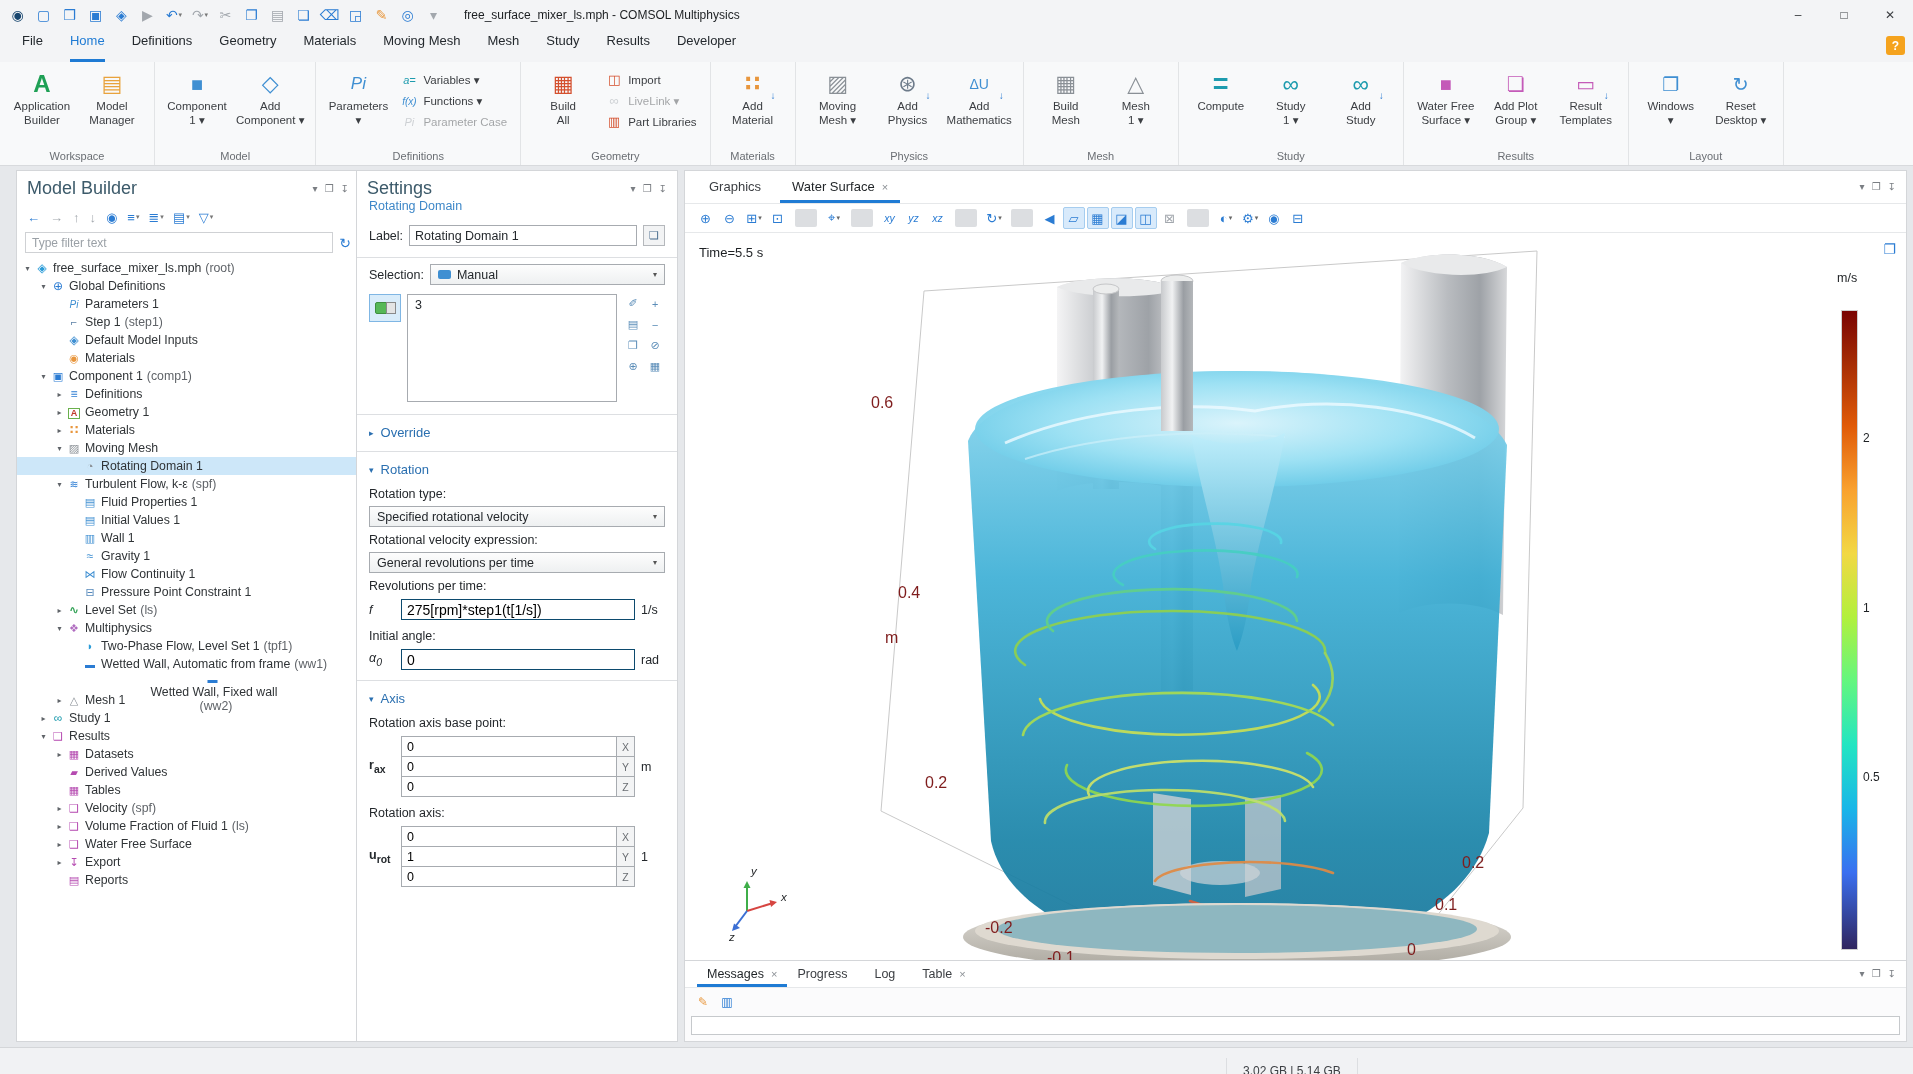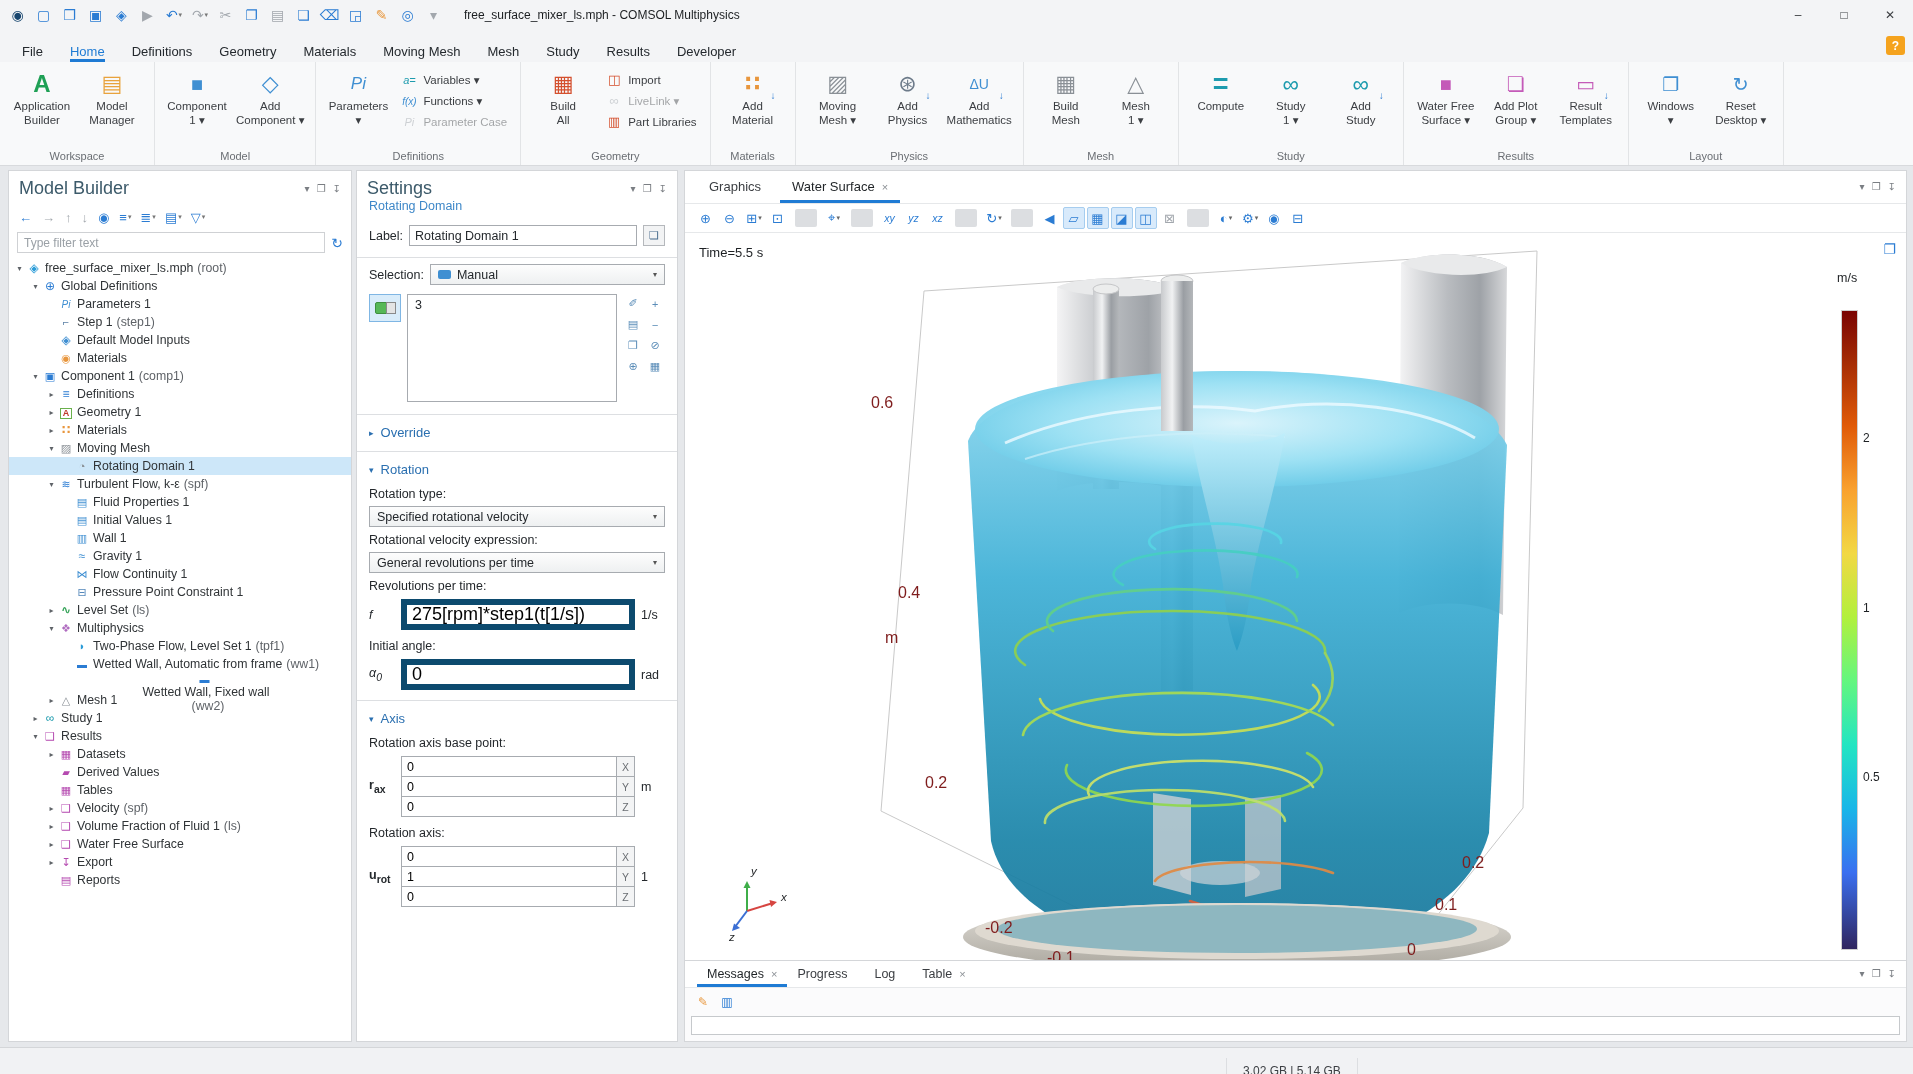--- a/index.html
+++ b/index.html
@@ -10,21 +10,21 @@
   .titlebar{position:absolute;left:0;top:0;right:0;height:30px;background:#f3f4f6;display:flex;align-items:center}
   .qat{display:flex;gap:2px;padding-left:6px}
   .qicon{width:24px;height:24px;display:flex;align-items:center;justify-content:center;font-size:14px;border-radius:3px}
   .qicon em{font-style:normal;font-size:7px;color:#777;margin-left:1px}
   .cb{color:#2b7cd3}.cg{color:#a2a7ad}.co{color:#e8973d}.cnavy{color:#17456e}
   .wtitle{margin-left:18px;font-size:12px;color:#1b1e21;white-space:nowrap}
   .wctrl{position:absolute;right:0;top:0;height:30px;display:flex}
   .wbtn{width:46px;height:30px;display:flex;align-items:center;justify-content:center;font-size:12px;color:#3b3e42}
   
   .menurow{position:absolute;left:0;top:30px;right:0;height:32px;display:flex;align-items:center;gap:27px;padding-left:22px;background:#f3f4f6}
-  .mtab{font-size:13px;color:#24292e;height:32px;display:flex;align-items:flex-end;border-bottom:3px solid transparent;box-sizing:border-box;padding-top:3px}
+  .mtab{font-size:13px;color:#24292e;height:32px;display:flex;align-items:flex-start;border-bottom:3px solid transparent;box-sizing:border-box;padding-top:3px}
   .mtab.active{color:#1f7bd4;border-bottom-color:#1f7bd4}
   .helpbtn{position:absolute;right:8px;top:6px;width:19px;height:19px;background:#f5a31e;color:#fff;font-weight:bold;
            font-size:12px;display:flex;align-items:center;justify-content:center;border-radius:3px}
   
   .ribbon{position:absolute;left:0;top:62px;right:0;height:104px;background:#f8f9fa;border-bottom:1px solid #d8dadd;display:flex;box-sizing:border-box}
   .rgroup{display:flex;flex-direction:column;border-right:1px solid #e2e4e6;padding:3px 7px 1px}
   .rbtns{display:flex;flex:1;align-items:stretch}
   .rbig{min-width:62px;padding:3px 4px 0;display:flex;flex-direction:column;align-items:center;border-radius:3px}
   .ric{height:32px;width:100%;display:flex;align-items:center;justify-content:center;font-size:22px;position:relative}
   .rl{font-size:11.5px;line-height:13.5px;color:#3b3e42;white-space:nowrap;text-align:center}
@@ -56,21 +56,21 @@
   .dl::after{content:"↓";position:absolute;right:8px;bottom:-1px;font-size:10px;font-weight:bold;color:#2b7cd3}
   .rc-var::before{content:"a=";color:#1d9bae;font-style:italic;font-size:11px}
   .rc-fn::before{content:"f(x)";color:#3f8fd2;font-style:italic;font-size:10px}
   .rc-pcase::before{content:"Pi";color:#9aa0a6;font-style:italic;font-size:11px}
   .rc-import::before{content:"◫";color:#d4502e;font-size:13px}
   .rc-live::before{content:"∞";color:#9aa0a6;font-size:13px}
   .rc-plib::before{content:"▥";color:#d4502e;font-size:13px}
   
   .workspace{position:absolute;top:166px;left:0;right:0;bottom:26px;background:#e6e8eb}
   .panel{position:absolute;top:4px;bottom:6px;background:#fff;border:1px solid #d4d6d9;box-sizing:border-box;overflow:hidden}
-  .mb-panel{left:8px;width:344px;display:flex;flex-direction:column}
+  .mb-panel{left:16px;width:344px;display:flex;flex-direction:column}
   .set-panel{left:356px;width:322px;overflow-y:hidden}
   .gfx-panel{left:684px;right:6px;display:flex;flex-direction:column}
   .phead{display:flex;align-items:center;height:34px;padding:0 10px;position:relative}
   .ptitle{font-size:18px;color:#3c5a6a}
   .pctrl{margin-left:auto;display:flex;gap:7px}
   .pcico{font-size:10px;color:#7a7e83}
   
   .mbtools{height:24px;display:flex;align-items:center;gap:9px;padding:0 10px}
   .mbtool{font-size:13px;display:flex;align-items:center}
   .mbtool em{font-style:normal;font-size:7px;color:#777;margin-left:1px}
@@ -134,21 +134,21 @@
   .tg{width:19px;height:10px;background:#57b857;border:1px solid #3f8f3f;border-radius:2px;position:relative}
   .knob{position:absolute;right:-1px;top:-1px;width:8px;height:10px;background:#e4e4e4;border:1px solid #8a8a8a}
   .sellist{flex:1;height:108px;border:1px solid #a7abb0;background:#fff;padding:3px 7px;box-sizing:border-box}
   .selcols{display:flex;gap:2px}
   .selcol{display:flex;flex-direction:column;gap:2px}
   .sico{width:20px;height:19px;color:#5b8db8;display:flex;align-items:center;justify-content:center;font-size:11px}
   .fieldrow,.vecrow{display:flex;align-items:center;gap:6px;padding:3px 12px}
   .fsym{width:26px;flex:none}
   .it{font-style:italic}
   .bold{font-weight:bold}
-  .fieldrow input{flex:1;height:19px;border:6px solid #0c4a6e;padding:0 5px;font-size:18px;min-width:0}
+  .fieldrow input{flex:1;height:19px;border:1px solid #0c4a6e;padding:0 5px;font-size:14px;min-width:0}
   .funit{width:24px;flex:none}
   .veccol{flex:1;display:flex;flex-direction:column}
   .vfield{display:flex;height:21px;margin-top:-1px}
   .vfield:first-child{margin-top:0}
   .vfield input{flex:1;border:1px solid #a7abb0;padding:0 5px;font-size:12.5px;min-width:0}
   .vco{width:17px;border:1px solid #a7abb0;border-left:none;background:#f3f4f5;color:#6a6e73;font-size:10.5px;display:flex;align-items:center;justify-content:center;flex:none}
   
   .gfx-tabs{height:32px;display:flex;align-items:flex-end;padding-left:12px;gap:6px;position:relative;border-bottom:1px solid #e6e8ea}
   .gtab{padding:0 12px 6px;font-size:13px;color:#3b3e42;display:flex;align-items:center;gap:7px;border-bottom:3px solid transparent}
   .gtab.active{border-bottom-color:#1f7bd4;color:#1f2326}

